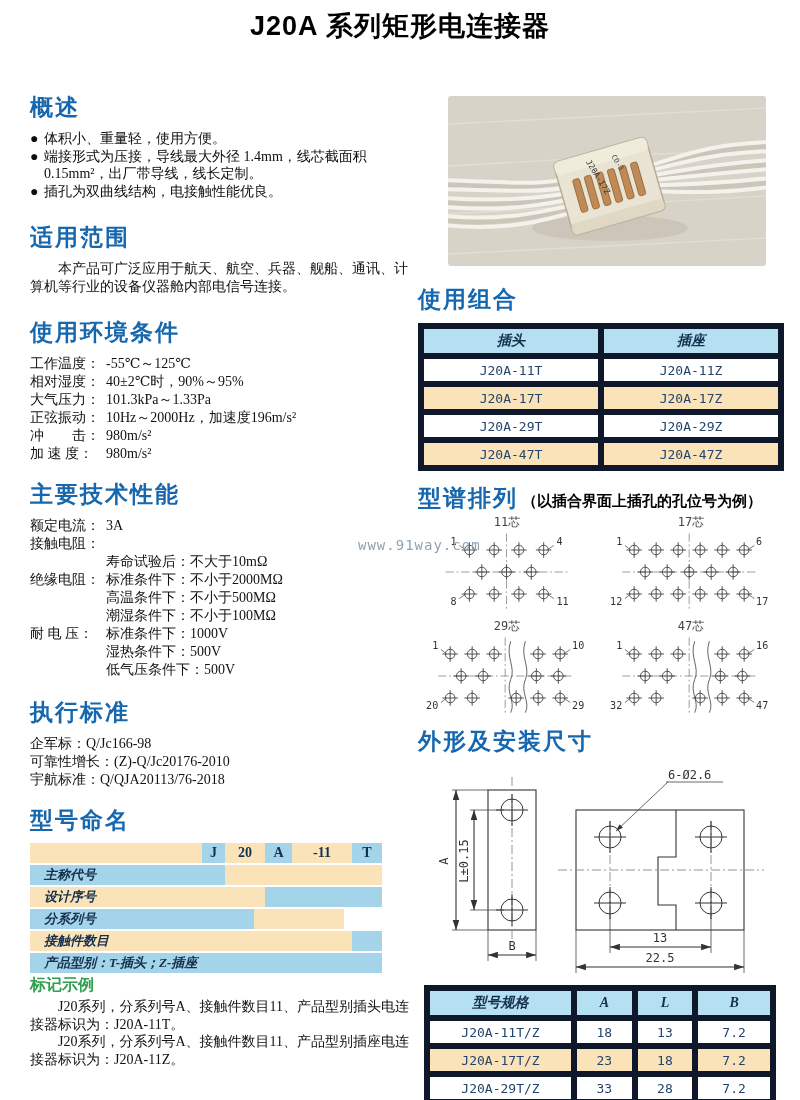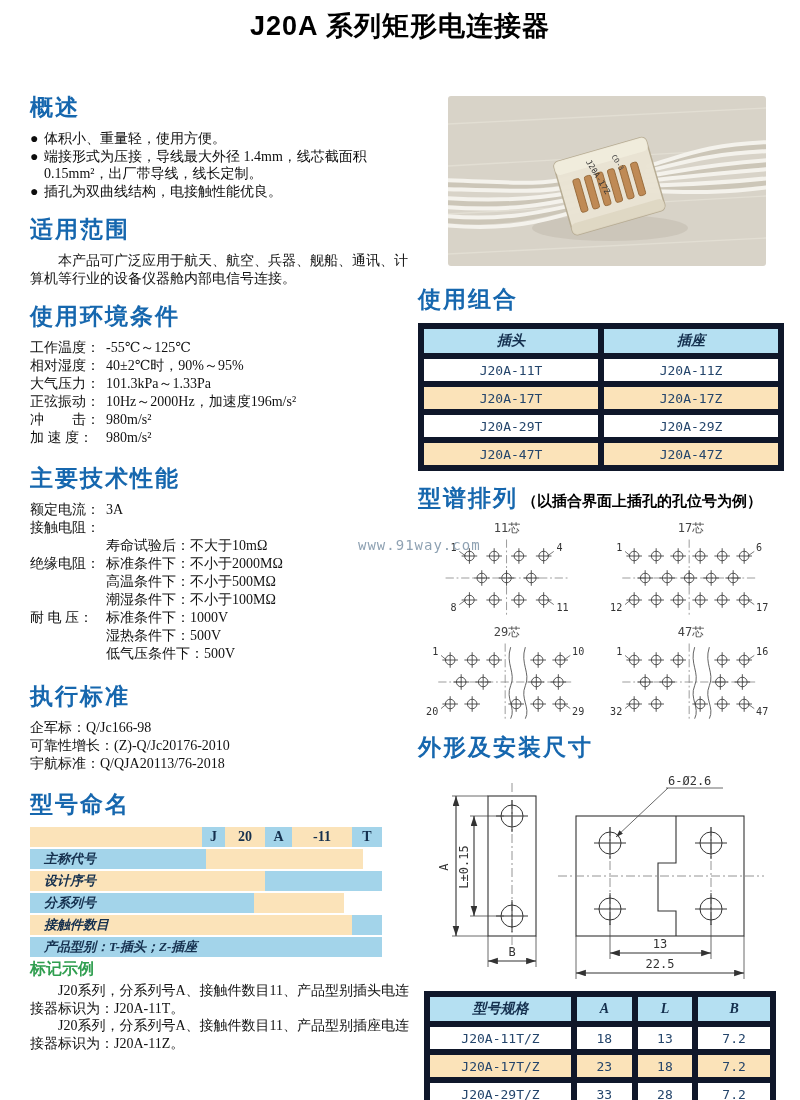--- a/index.html
+++ b/index.html
@@ -11,46 +11,46 @@
   .col-r{position:absolute;left:418px;top:96px;width:366px;}
   .h-sec{font:700 23px "Liberation Sans","DejaVu Sans",sans-serif;color:#1667ae;letter-spacing:2px;margin:0 0 7px 0;}
   .body-txt{font-size:14px;line-height:17.5px;color:#0d0d0d;}
   .bullet-item{display:flex;font-size:14px;line-height:17.5px;}
   .bullet-item .b{flex:0 0 14px;}
   .para{font-size:14px;line-height:17.5px;text-indent:2em;}
   .spec-line{display:flex;font-size:14px;line-height:18px;}
   .spec-line .lab{flex:0 0 76px;white-space:pre;}
   .spec-line .val{flex:1;}
   .std-line{font-size:14px;line-height:18px;}
-  .mt6{margin-top:6px}.mt8{margin-top:8px}.mt12{margin-top:12px}.mt14{margin-top:14px}
+  .mt6{margin-top:6px}.mt8{margin-top:8px}.mt12{margin-top:12px}.mt14{margin-top:22px}
   .mt16{margin-top:16px}.mt18{margin-top:18px}
   
   .stair{width:352px;margin-top:2px;}
   .srow{height:20px;margin-bottom:2px;display:flex;}
   .seg{height:20px;display:flex;align-items:center;}
   .seg-b{background:#a3d4ea}.seg-t{background:#fbe3b9}
   .scode{justify-content:center;font:700 14px "Liberation Serif","DejaVu Serif",serif;color:#15304e;}
   .slab{font:700 italic 13px/20px "Liberation Serif","DejaVu Serif",serif;font-style:italic;color:#15304e;padding-left:14px;}
   .w172{width:172px}.w23{width:23px}.w40{width:40px}.w27{width:27px}.w60{width:60px}.w30{width:30px}
-  .w195{width:176px}.w157{width:157px}.w235{width:235px}.w117{width:117px}
+  .w195{width:195px}.w157{width:157px}.w235{width:235px}.w117{width:117px}
   .w262{width:224px}.w90{width:90px}.w322{width:322px}.w352{width:352px}
   .h-green{font:700 16px "Liberation Sans","DejaVu Sans",sans-serif;color:#2f9e4f;margin:0 0 2px 0;}
   
   table{border-collapse:collapse;font:13px "DejaVu Sans Mono","Liberation Mono",monospace;color:#24456b;}
   td,th{border:6px solid #0f172a;text-align:center;height:22px;padding:0 3px;}
   th{background:#b5e0f2;font:700 italic 14px "Liberation Serif","DejaVu Serif",serif;font-style:italic;color:#15304e;height:24px;}
   tr.alt td{background:#fbe3b9;}
   .combo-table{width:100%;}
   .spec-table{width:352px;margin-left:6px;}
   
   .photo{margin-left:30px;width:318px;height:170px;border-radius:3px;overflow:hidden;}
   
   .pin-head{display:flex;align-items:baseline;gap:4px;}
   .pin-note{font:700 15px "Liberation Serif","DejaVu Serif",serif;color:#000;}
-  .pin-grid{display:grid;grid-template-columns:178px 178px;column-gap:6px;row-gap:2px;margin-top:6px;}
+  .pin-grid{display:grid;grid-template-columns:178px 178px;column-gap:6px;row-gap:2px;margin-top:0;}
   .pin-cell .pt{text-align:center;font:12px "DejaVu Sans Mono",monospace;color:#444;height:14px;}
   .pin-svg{display:block;}
   .cl{stroke:#888;stroke-width:.9;stroke-dasharray:9 3 2 3;fill:none;}
   .pnum{font:11px "DejaVu Sans Mono",monospace;fill:#333;}
   .tick{stroke:#444;stroke-width:.8;}
   .brk{stroke:#555;stroke-width:1;fill:none;}
   
   .dim-svg{margin-top:8px;display:block;}
   .dln{stroke:#333;stroke-width:1.1;fill:none;}
   .thin{stroke:#444;stroke-width:.8;fill:none;}

